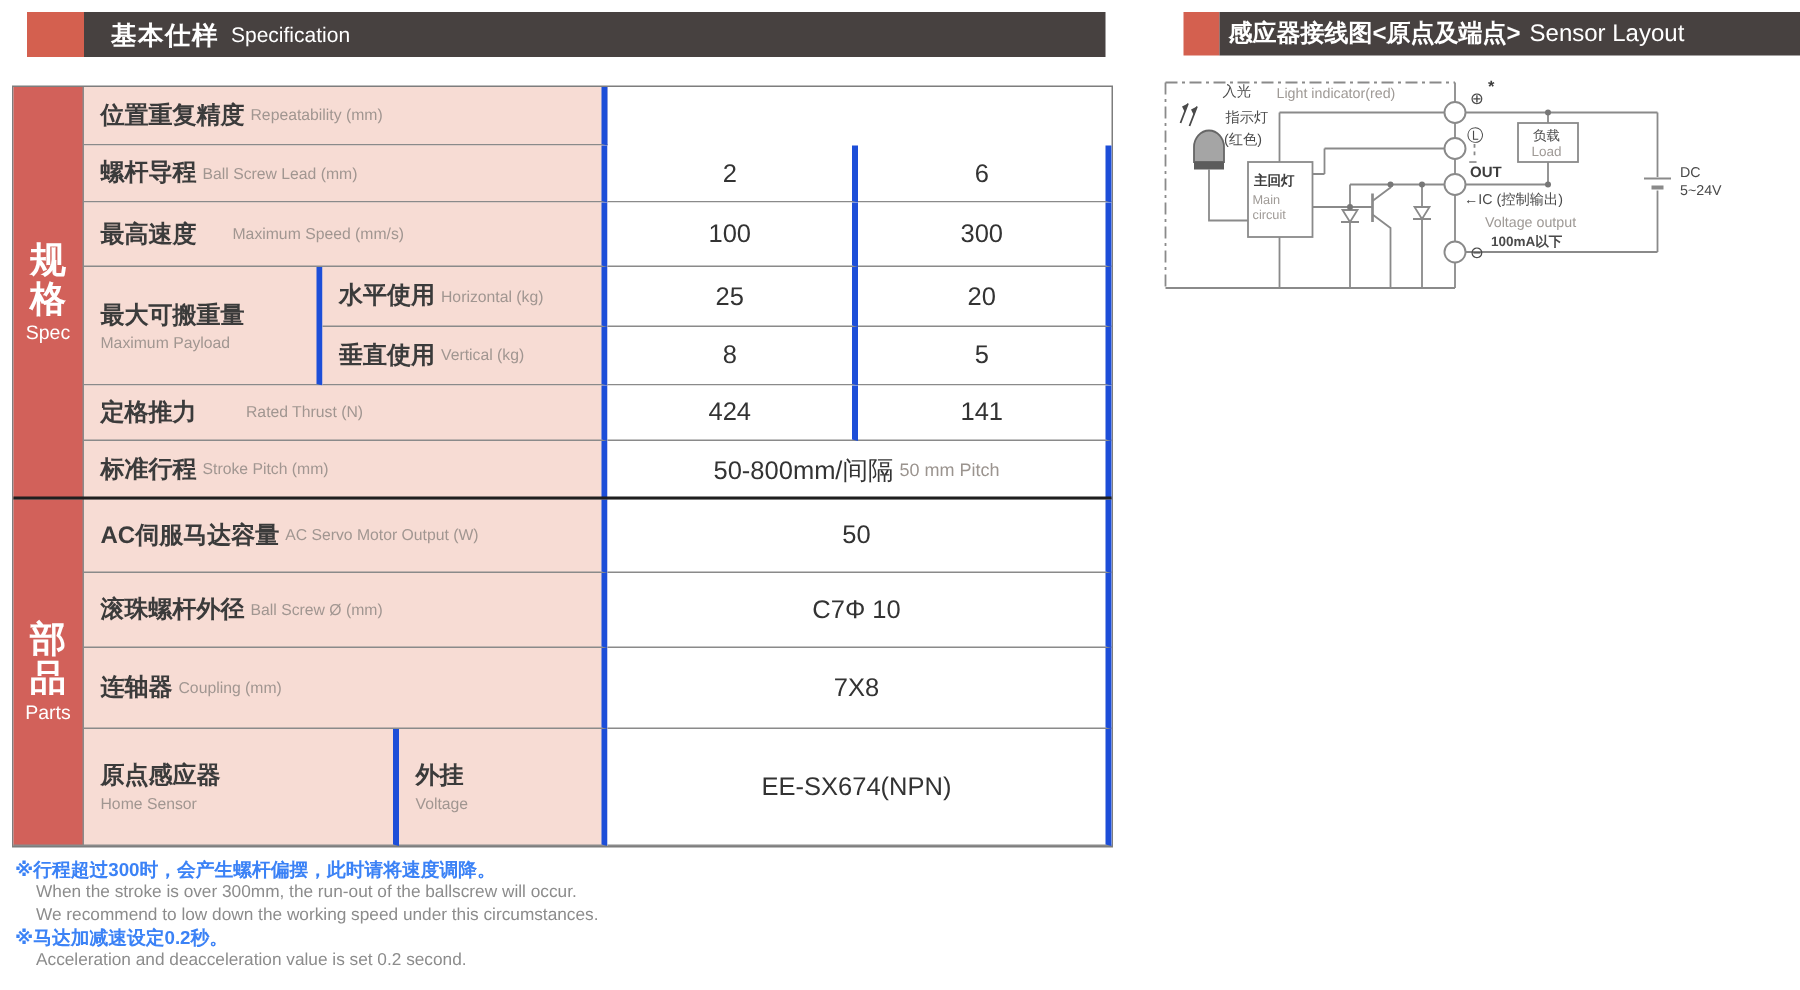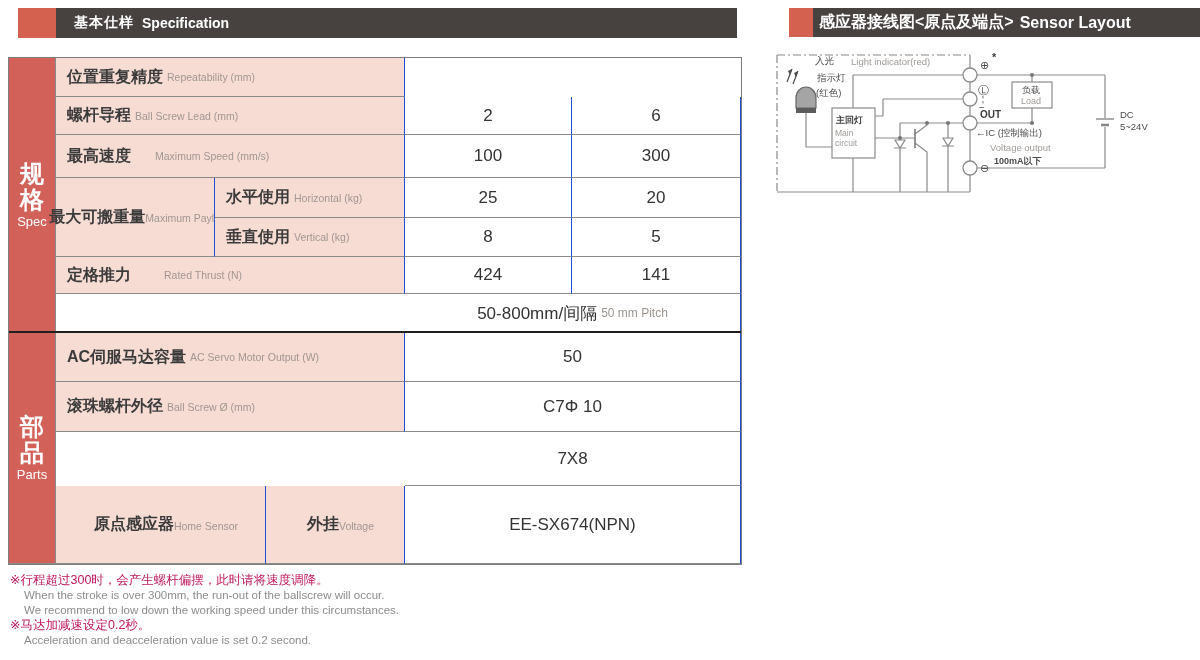--- a/index.html
+++ b/index.html
@@ -2,43 +2,43 @@
 <html><head>
 <meta charset="utf-8">
 <style>
   html,body{margin:0;padding:0;background:#fff;}
   body{width:1200px;height:660px;position:relative;overflow:hidden;
        font-family:"Liberation Sans","DejaVu Sans",sans-serif;color:#323232;}
   .abs{position:absolute;box-sizing:border-box;}
   
   .hdr-sq{background:#d4604f;}
   .hdr-bar{background:#474140;color:#fff;display:flex;align-items:center;}
-  .hdr-zh{font-weight:bold;font-size:14px;letter-spacing:1px;}
-  .hdr-en{font-weight:bold;font-size:14px;margin-left:8px;}
+  .hdr-zh{font-weight:bold;font-size:17px;letter-spacing:1px;}
+  .hdr-en{font-weight:normal;font-size:14px;margin-left:8px;}
   .hdr-bar.small .hdr-zh{font-size:16px;letter-spacing:0;}
   .hdr-bar.small .hdr-en{font-size:16px;margin-left:6px;}
   
   .tbl{border:1px solid #7d7d7d;background:#fff;}
-  .cell{position:absolute;box-sizing:border-box;border-right:1px solid #1d4ed8;border-bottom:1px solid #8a8a8a;}
+  .cell{position:absolute;box-sizing:border-box;border-right:4px solid #1d4ed8;border-bottom:1px solid #8a8a8a;}
   .lbl{background:#f7dcd4;display:flex;align-items:center;padding-left:11px;}
   .lbl .zh{font-weight:bold;font-size:16px;color:#3b3b3b;white-space:nowrap;}
   .lbl .en{font-size:10.5px;color:#a19691;margin-left:4px;white-space:nowrap;}
-  .lbl.two{align-items:center;justify-content:center;}
+  .lbl.two{flex-direction:column;align-items:flex-start;justify-content:center;}
   .lbl.two .en{margin-left:0;margin-top:2px;}
   .val{background:#fff;display:flex;align-items:center;justify-content:center;
        font-size:17px;color:#333;}
   .val .sub{font-size:12px;color:#9b948f;margin-left:4px;}
   .strip{background:#d2615a;color:#fff;display:flex;flex-direction:column;
          align-items:center;justify-content:center;border-right:1px solid #8a8a8a;}
   .strip .zh{font-size:24px;font-weight:bold;line-height:1.08;white-space:pre-line;text-align:center;}
   .strip .en{font-size:13px;margin-top:2px;}
   .divider{background:#1f1f1f;z-index:3;}
   
   .notes{font-size:11.5px;line-height:14.5px;}
-  .note-red{color:#be185d;font-weight:normal;font-size:12.5px;line-height:16px;}
+  .note-red{color:#3b82f6;font-weight:bold;font-size:12.5px;line-height:16px;}
   .note-gray{color:#8c8c8c;padding-left:14px;}
   
   svg text{font-family:"Liberation Sans","DejaVu Sans",sans-serif;}
   .d-dark{fill:#4a4a4a;font-size:9.5px;}
   .d-darkb{fill:#3d3d3d;font-size:9.5px;font-weight:bold;}
   .d-gray{fill:#9f9a96;font-size:9.5px;}
 </style>
 </head>
 <body>
 
@@ -103,37 +103,45 @@
   <div class="cell val" style="left:396px;top:160px;width:167px;height:39px;">8</div>
   <div class="cell val" style="left:563px;top:160px;width:169px;height:39px;">5</div>
 
   <div class="cell lbl" style="left:47px;top:199px;width:349px;height:37px;gap:29px;">
     <span class="zh">定格推力</span>
     <span class="en">Rated Thrust (N)</span>
   </div>
   <div class="cell val" style="left:396px;top:199px;width:167px;height:37px;">424</div>
   <div class="cell val" style="left:563px;top:199px;width:169px;height:37px;">141</div>
 
+  <div class="cell lbl" style="left:47px;top:236px;width:349px;height:39px;">
+    <span class="zh">标准行程</span>
+    <span class="en">Stroke Pitch (mm)</span>
+  </div>
   <div class="cell val" style="left:396px;top:236px;width:336px;height:39px;">
     <span>50-800mm/间隔</span>
     <span class="sub">50 mm Pitch</span>
   </div>
 
   <div class="cell lbl" style="left:47px;top:275px;width:349px;height:49px;">
     <span class="zh">AC伺服马达容量</span>
     <span class="en">AC Servo Motor Output (W)</span>
   </div>
   <div class="cell val" style="left:396px;top:275px;width:336px;height:49px;">50</div>
 
   <div class="cell lbl" style="left:47px;top:324px;width:349px;height:50px;">
     <span class="zh">滚珠螺杆外径</span>
     <span class="en">Ball Screw Ø (mm)</span>
   </div>
   <div class="cell val" style="left:396px;top:324px;width:336px;height:50px;">C7Φ 10</div>
 
+  <div class="cell lbl" style="left:47px;top:374px;width:349px;height:54px;">
+    <span class="zh">连轴器</span>
+    <span class="en">Coupling (mm)</span>
+  </div>
   <div class="cell val" style="left:396px;top:374px;width:336px;height:54px;">7X8</div>
 
   <div class="cell lbl two" style="left:47px;top:428px;width:210px;height:78px;">
     <span class="zh">原点感应器</span>
     <span class="en">Home Sensor</span>
   </div>
   <div class="cell lbl two" style="left:257px;top:428px;width:139px;height:78px;">
     <span class="zh">外挂</span>
     <span class="en">Voltage</span>
   </div>

